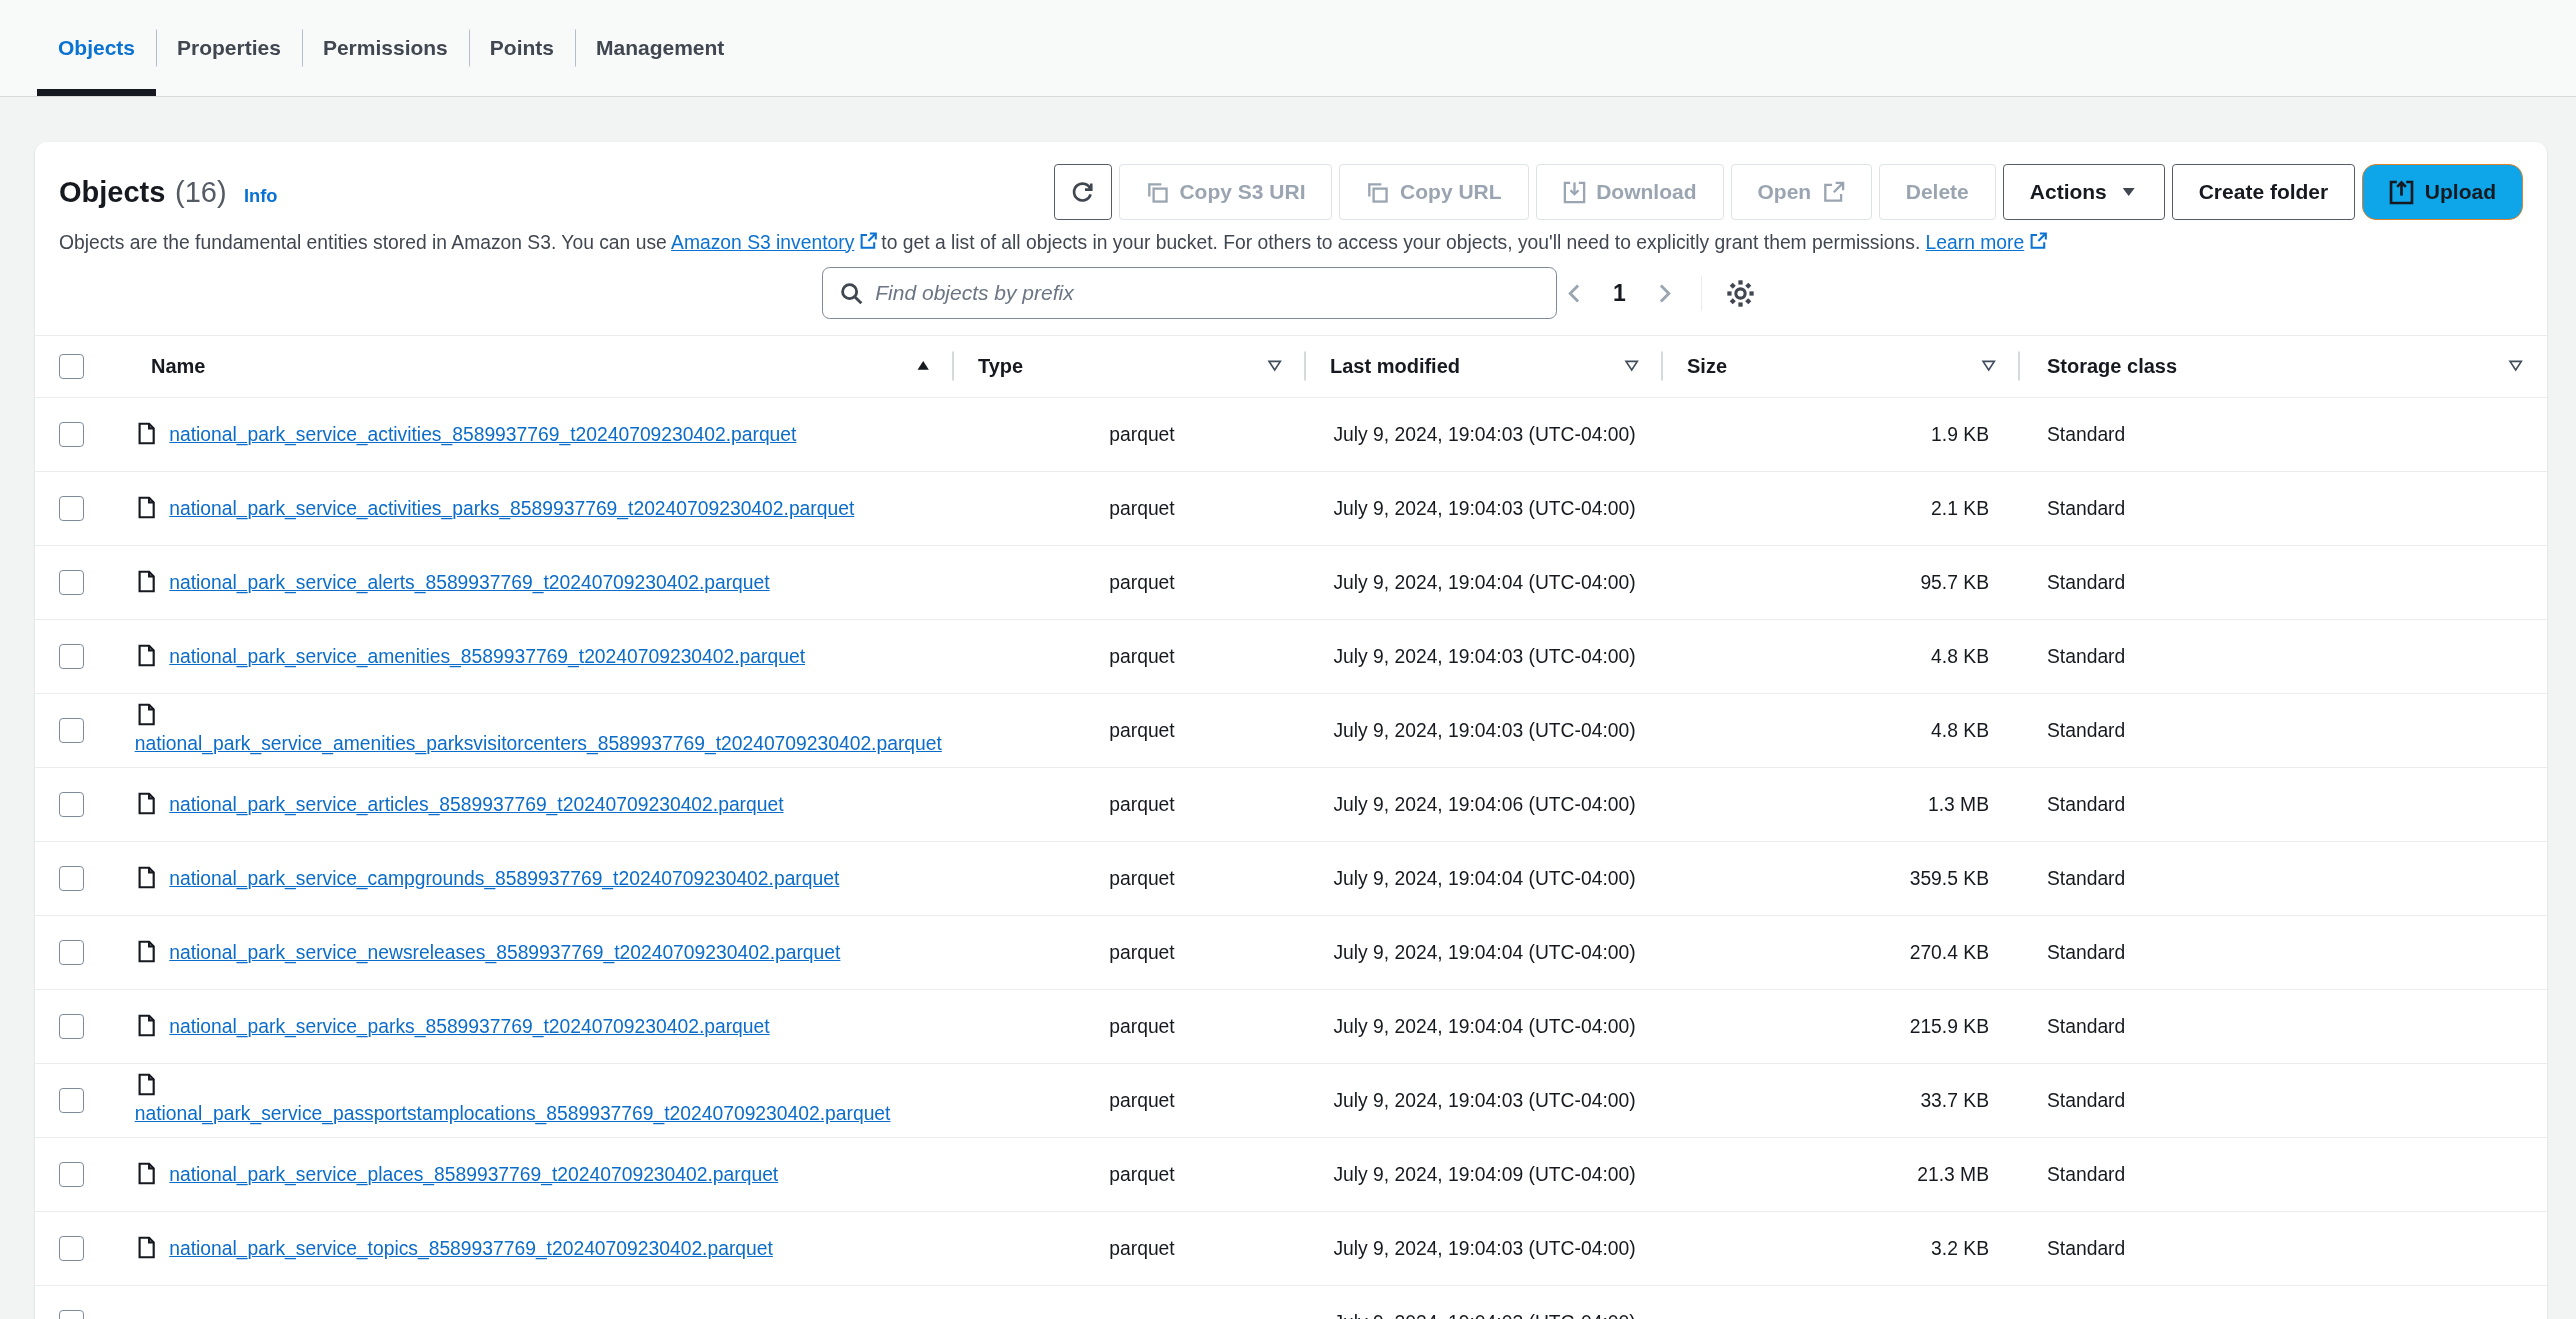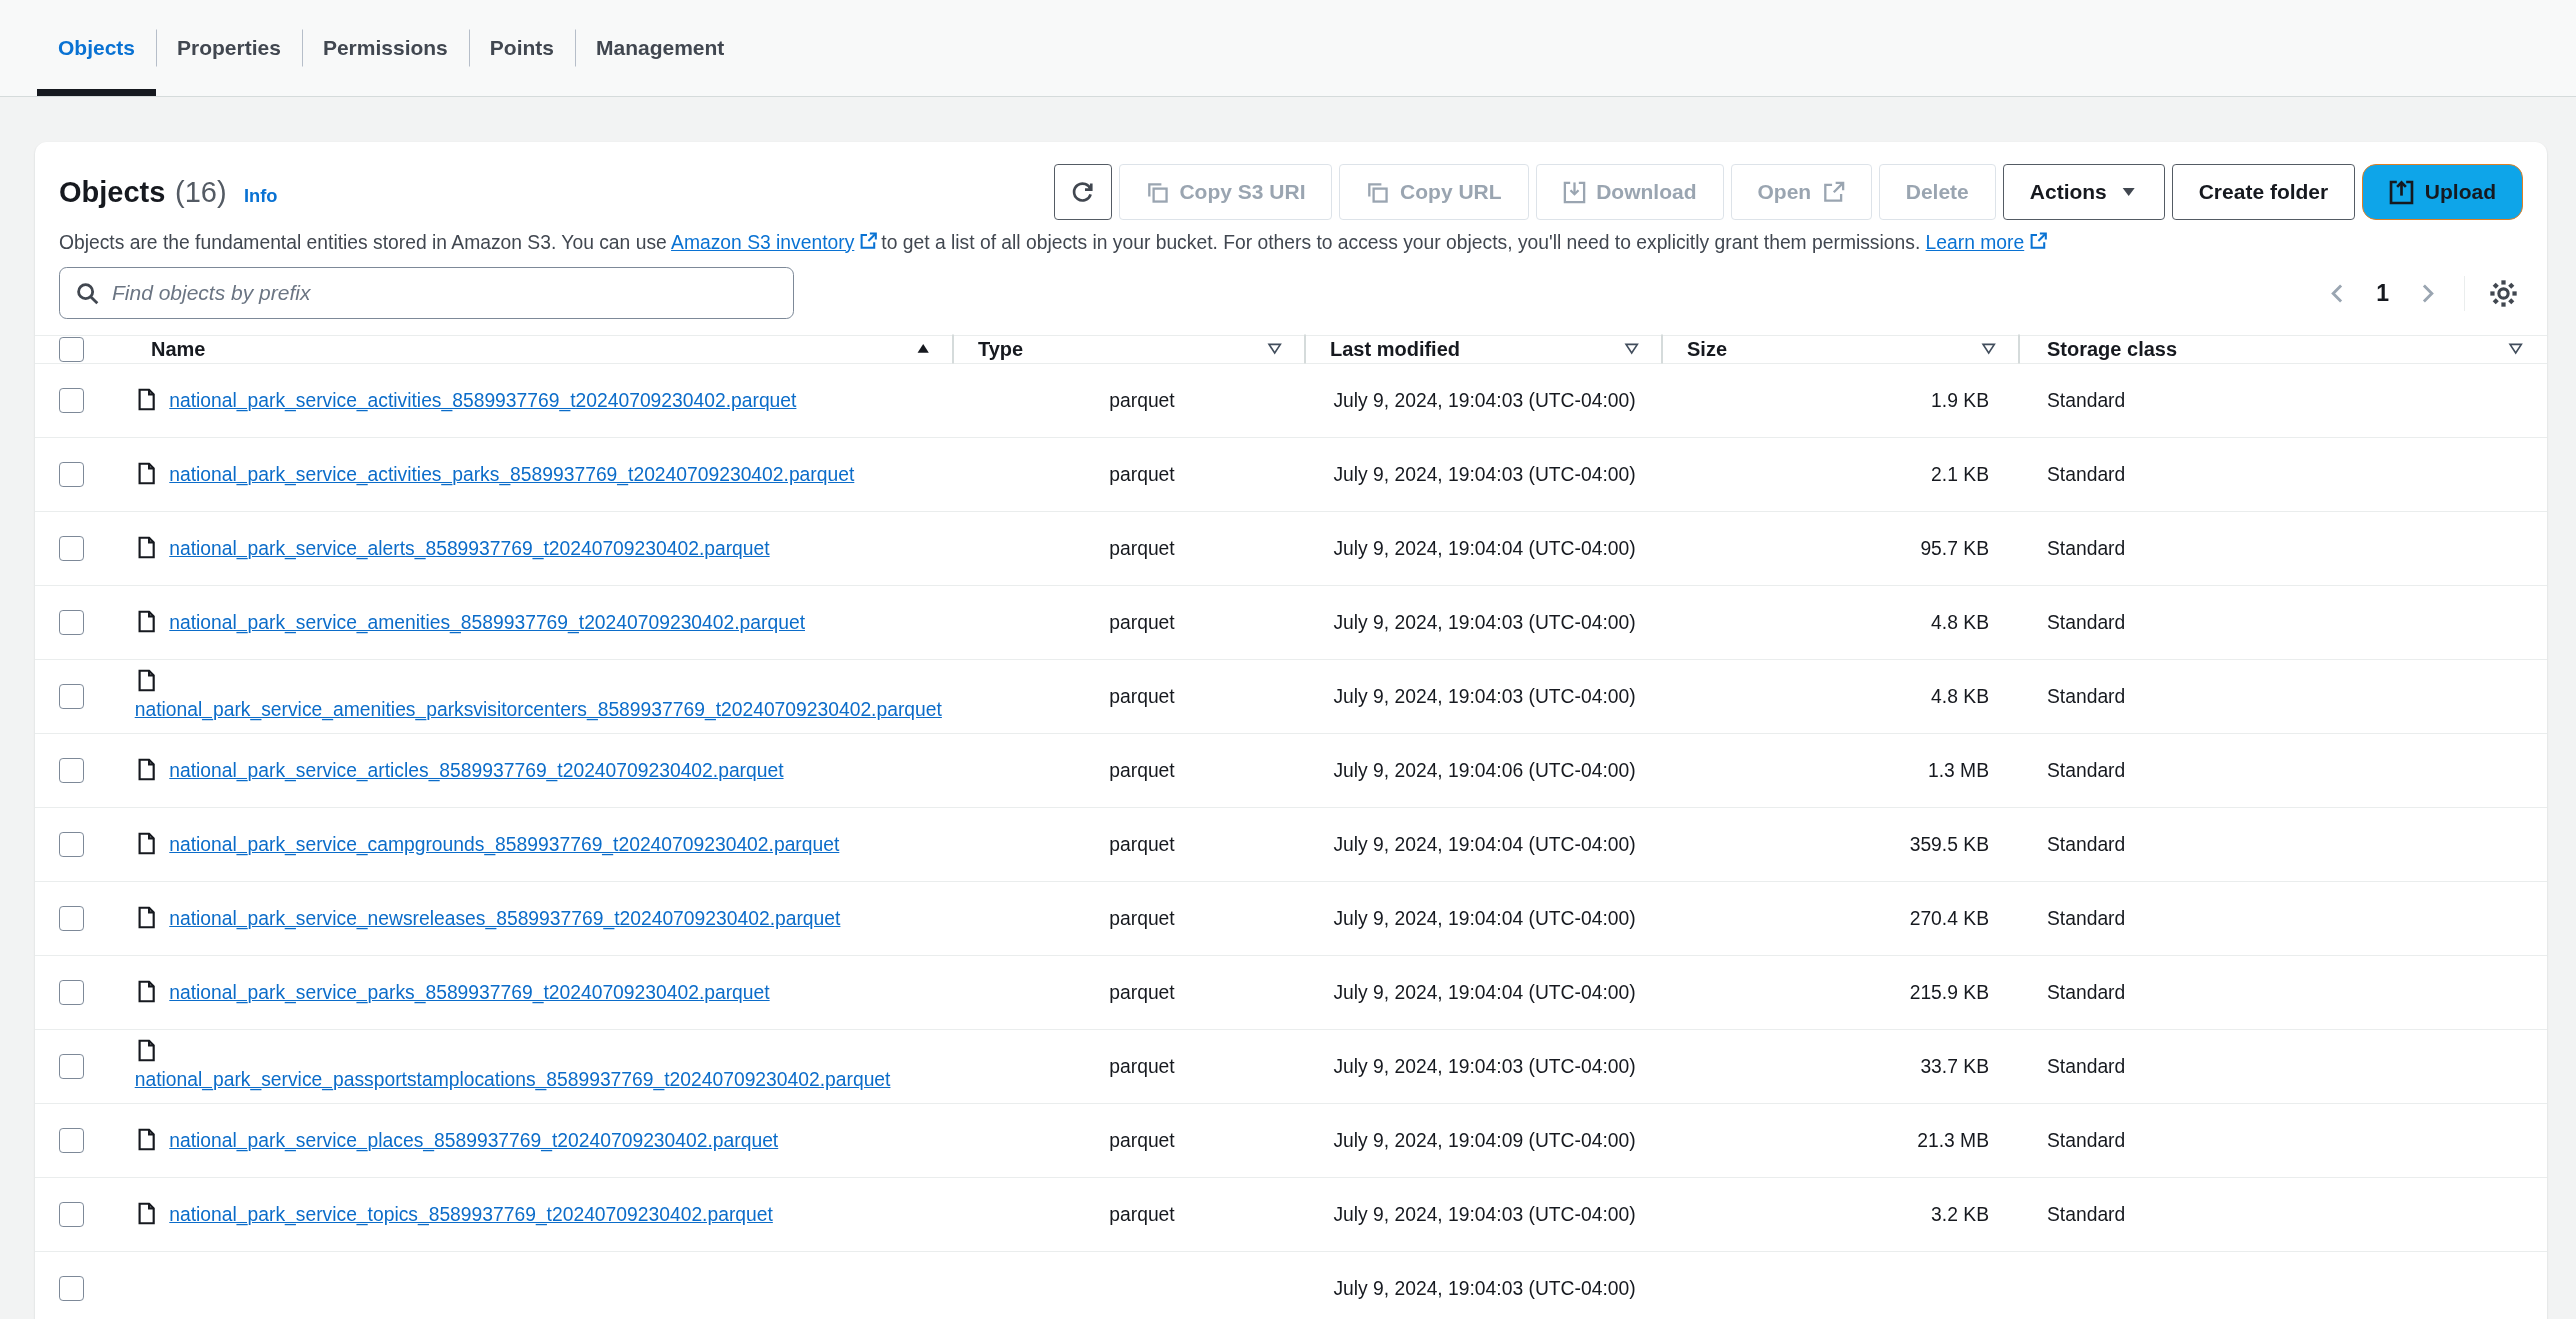--- a/index.html
+++ b/index.html
@@ -102,21 +102,21 @@
     font-size: 19.3px;
     line-height: 27px;
     color: #414750;
   }
   .desc a { color: #0972d3; text-decoration: underline; }
   .ext-icon-sm { display: inline-block; vertical-align: -1.9px; margin: 0 3.9px 0 4.8px; }
 
   
   .controls-row {
     margin-top: 11.6px;
-    display: flex; align-items: center; justify-content: space-between;
+    display: flex; align-items: center; justify-content: center;
   }
   .search-box {
     display: flex; align-items: center;
     width: 735px; height: 52px;
     background: #ffffff;
     border: 1.9px solid #7d8998;
     border-radius: 7.7px;
     padding: 0 15.4px;
   }
   .search-box input {
@@ -143,21 +143,21 @@
     width: 100%;
     border-collapse: collapse;
     table-layout: fixed;
     margin-top: 15.4px;
   }
   thead th {
     font-size: 20px; font-weight: 700; color: #16191f;
     text-align: left;
     border-top: 1px solid #eaeded;
     border-bottom: 1.9px solid #eaeded;
-    padding: 1px 0;
+    padding: 18px 0;
     position: relative;
   }
   thead th .hwrap { display: flex; align-items: center; padding-left: 24px; }
   thead th .hicon { margin-left: auto; margin-right: 23px; display: inline-flex; }
   thead th.divided::after {
     content: "";
     position: absolute; right: 0; top: 50%;
     transform: translateY(-50%);
     width: 1.9px; height: 29px;
     background: #d5dbdb;

